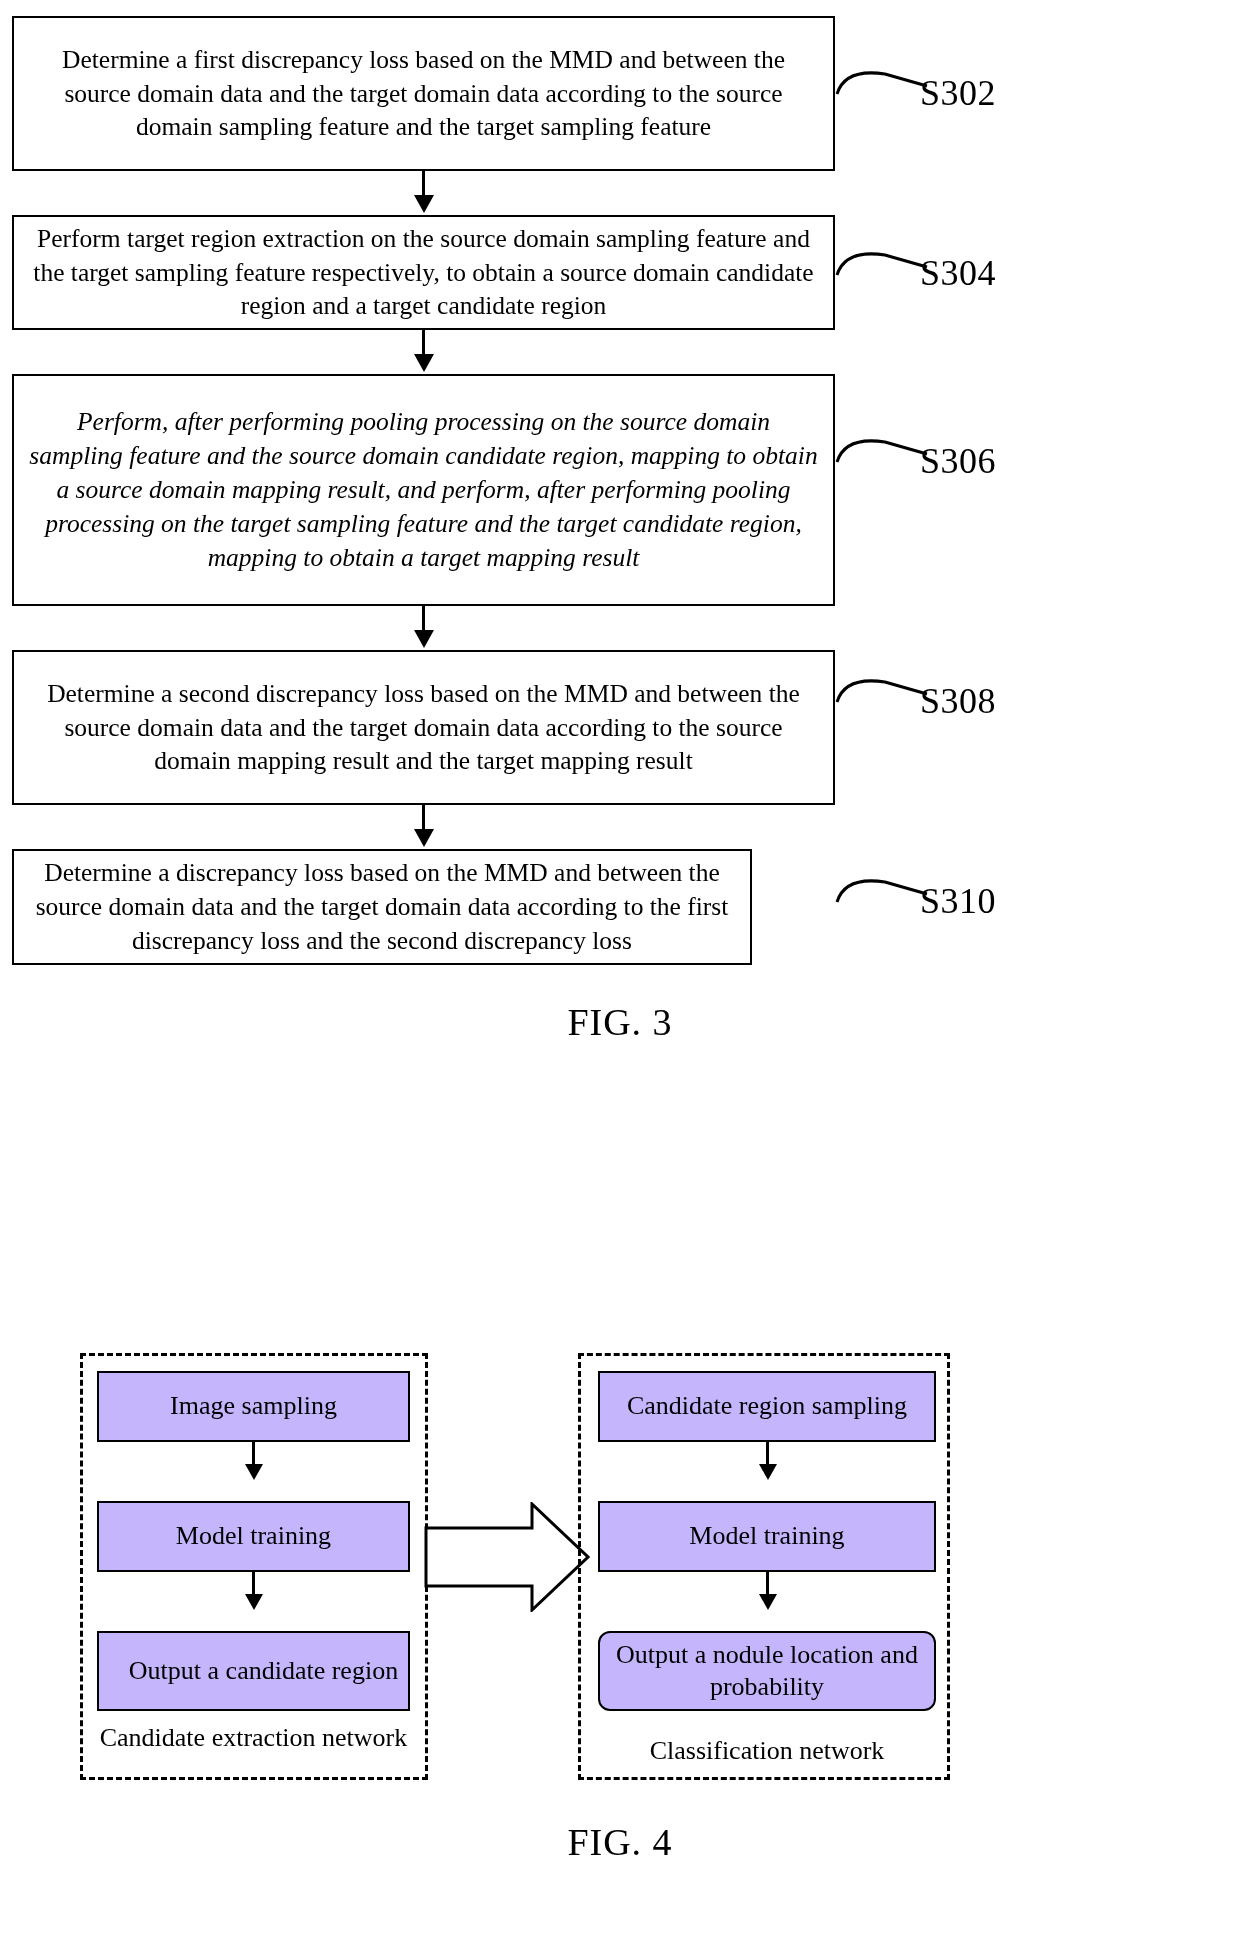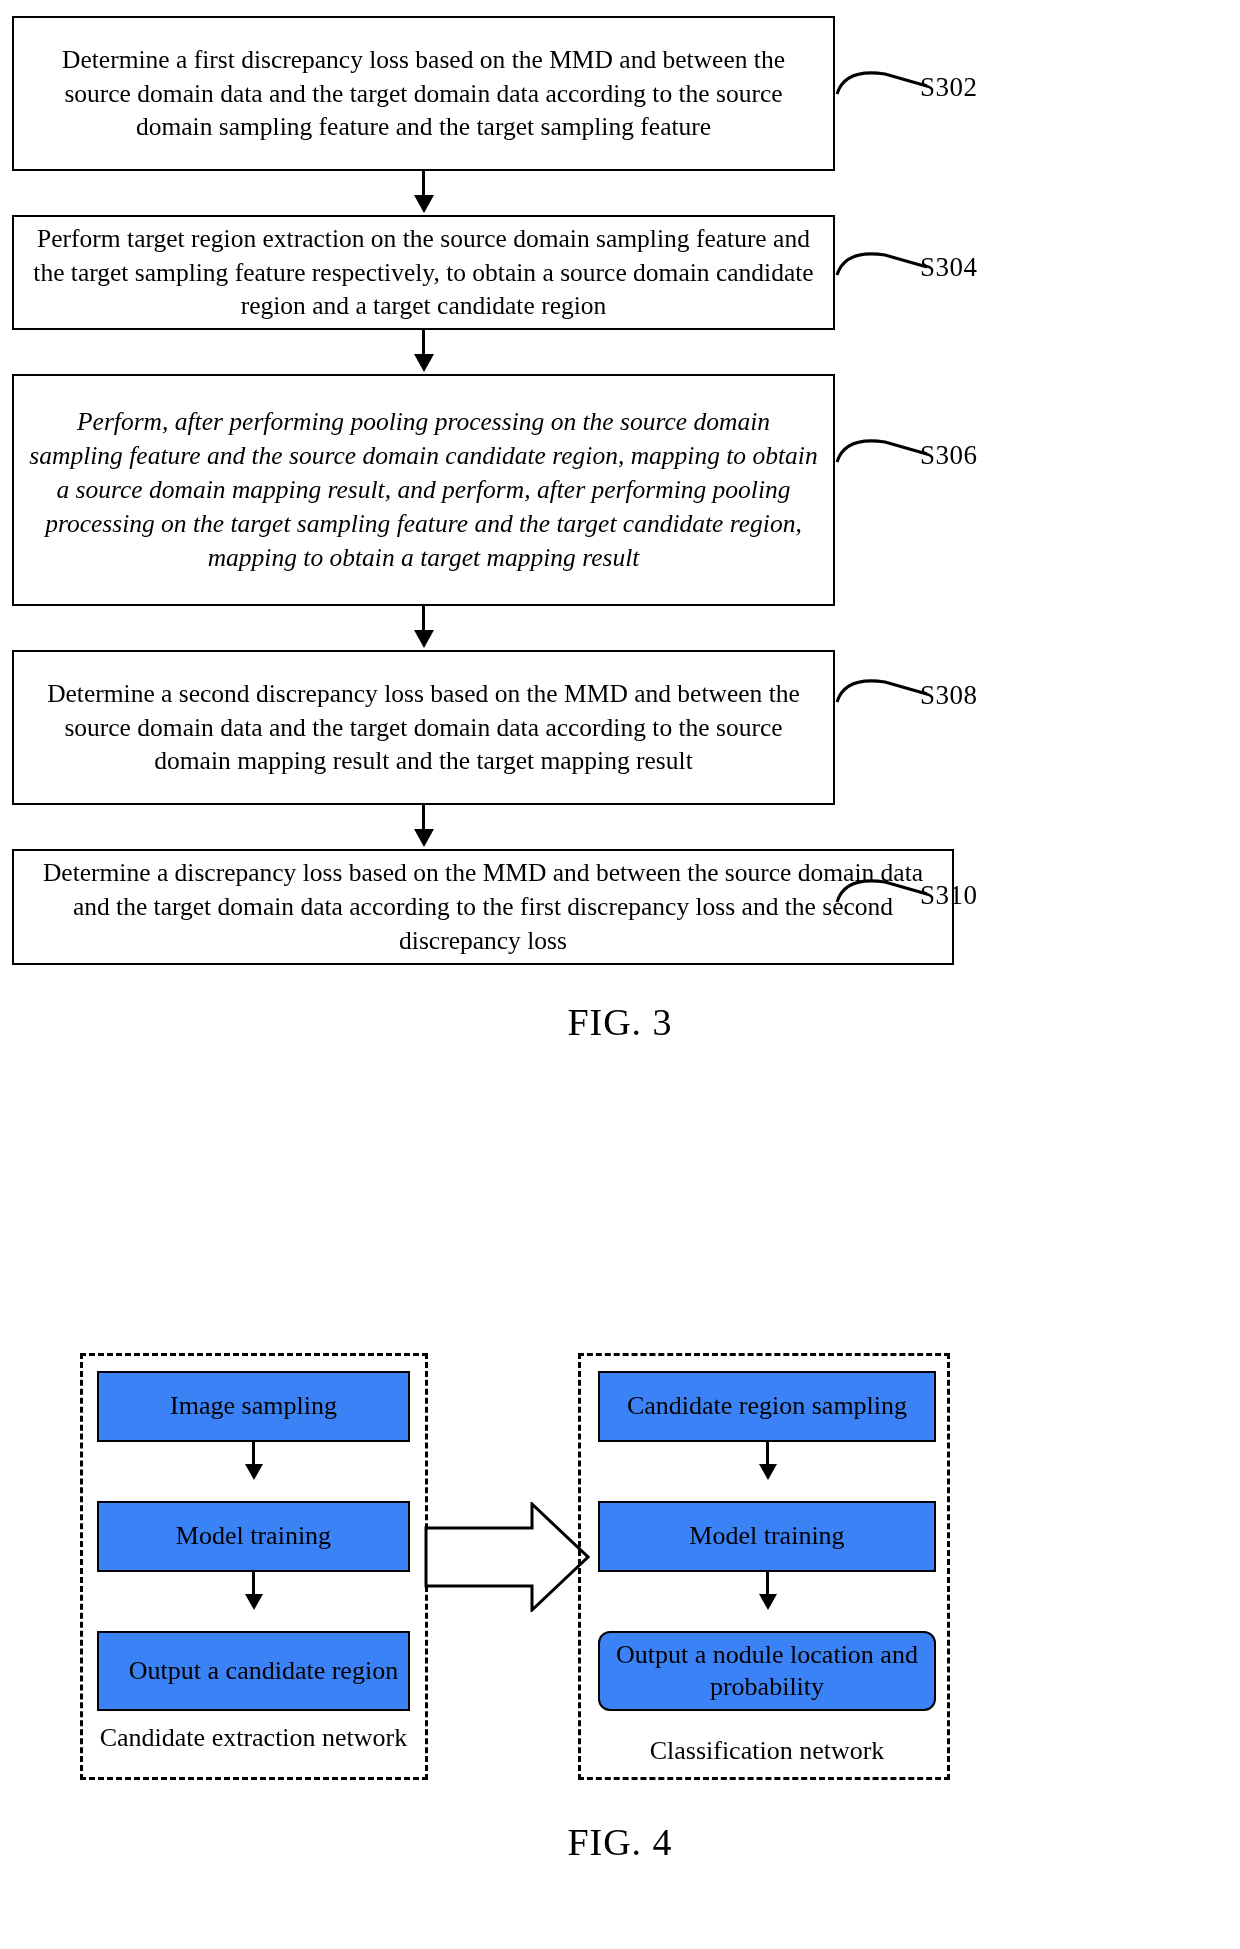--- a/index.html
+++ b/index.html
@@ -36,21 +36,21 @@
   }
   .flow-box .txt {
     font-size: 25.5px;
     line-height: 1.33;
     padding: 0 14px;
     letter-spacing: 0.0px;
   }
 
   .step-tag {
     position: absolute;
-    font-size: 27px;
+    font-size: 36px;
     letter-spacing: 0.5px;
     white-space: nowrap;
   }
 
   .leader {
     position: absolute;
   }
 
   .v-arrow {
     position: absolute;
@@ -86,21 +86,21 @@
   }
   .dashed-panel {
     position: absolute;
     border: 3px dashed #000;
     box-sizing: border-box;
     background: transparent;
   }
   .net-box {
     position: absolute;
     border: 2px solid #000;
-    background: #3b82f6;
+    background: #c4b5fd;
     box-sizing: border-box;
     display: flex;
     align-items: center;
     justify-content: center;
     text-align: center;
   }
   .net-box .txt {
     font-size: 26px;
     line-height: 1.25;
     padding: 0 8px;
@@ -169,21 +169,21 @@
   <div class="flow-box" style="left:12px; top:650px; width:823px; height:155px;">
     <div class="txt">Determine a second discrepancy loss based on the MMD and between the source domain data and the target domain data according to the source domain mapping result and the target mapping result</div>
   </div>
   <svg class="leader" style="left:835px; top:670px; width:100px; height:40px;" viewBox="0 0 100 40">
     <path d="M 2 32 Q 10 6 50 12 L 92 24" stroke="#000" stroke-width="3" fill="none"></path>
   </svg>
   <div class="step-tag" style="left:920px; top:680px;">S308</div>
 
   <div class="v-arrow" style="left:422px; top:805px; height:26px;"></div>
 
-  <div class="flow-box" style="left:12px; top:849px; width:942px; height:116px;">
+  <div class="flow-box" style="left:12px; top:849px; width:740px; height:116px;">
     <div class="txt">Determine a discrepancy loss based on the MMD and between the source domain data and the target domain data according to the first discrepancy loss and the second discrepancy loss</div>
   </div>
   <svg class="leader" style="left:835px; top:870px; width:100px; height:40px;" viewBox="0 0 100 40">
     <path d="M 2 32 Q 10 6 50 12 L 92 24" stroke="#000" stroke-width="3" fill="none"></path>
   </svg>
   <div class="step-tag" style="left:920px; top:880px;">S310</div>
 
   <div class="fig-caption" style="left:0; top:1000px;">FIG. 3</div>
 </div>
 

